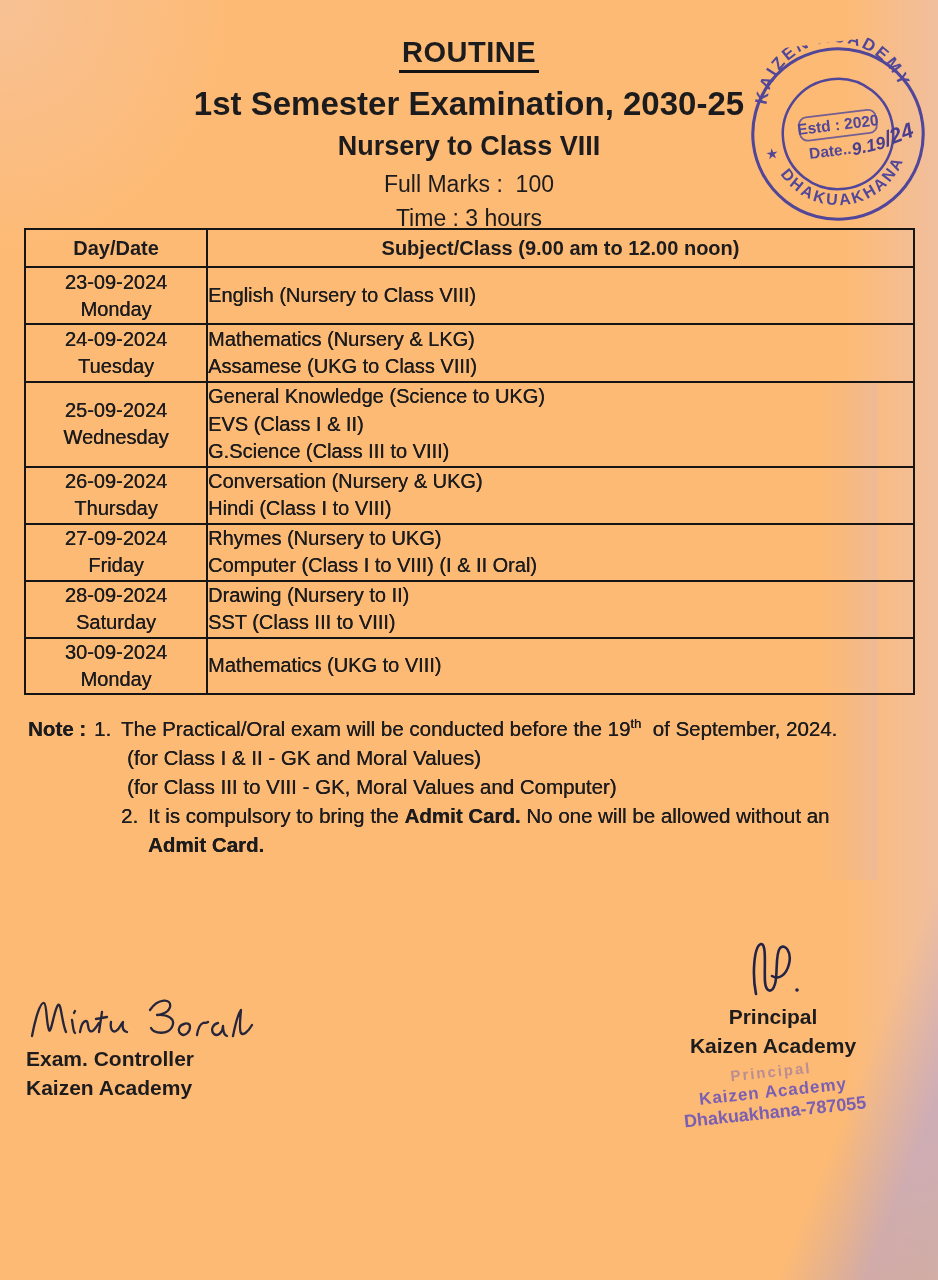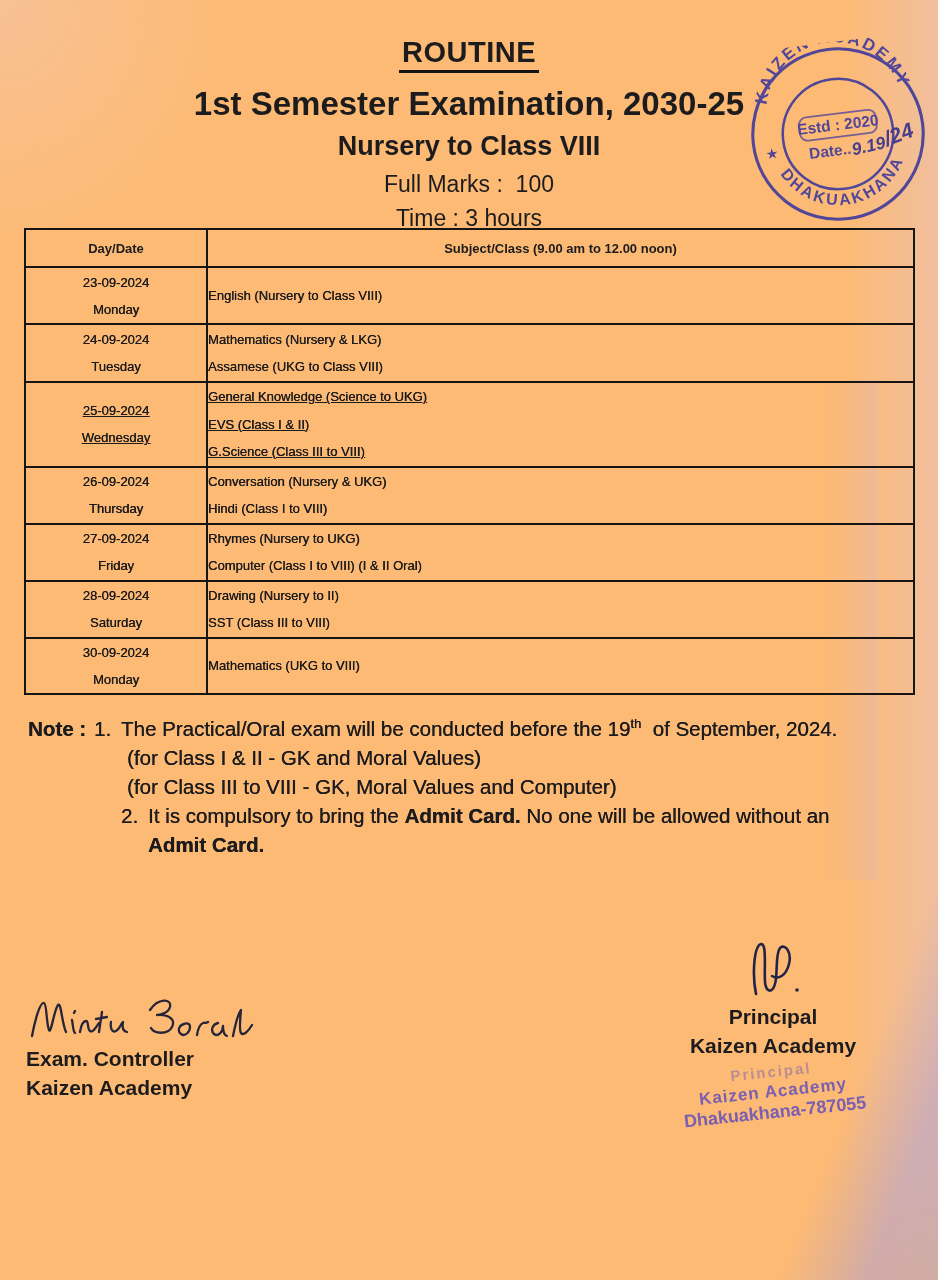--- a/index.html
+++ b/index.html
@@ -58,31 +58,31 @@
   
   .routine-table{
     position:absolute;top:228px;left:24px;
     width:891px;
     border-collapse:collapse;
     table-layout:fixed;
   }
   .routine-table th,.routine-table td{
     border:2.5px solid #151515;
     padding:0;
-    font-size:13px;
+    font-size:20px;
     vertical-align:middle;
   }
   .routine-table th{height:36px;font-weight:700;text-align:center;}
   .col-date{width:182px;}
   .date-cell{text-align:center;line-height:27px;font-weight:500;}
   .subject-cell{padding-left:7px;line-height:27.5px;font-weight:500;}
   .routine-table .body-text{text-shadow:.3px 0 0 currentColor;}
   tbody tr:nth-child(1){height:57px;}
   tbody tr:nth-child(2){height:58px;}
-  tbody tr:nth-child(3){height:84px;text-decoration:underline;}
+  tbody tr:nth-child(3){height:84px;}
   tbody tr:nth-child(4){height:56px;}
   tbody tr:nth-child(5){height:57px;}
   tbody tr:nth-child(6){height:56px;margin-top:40px;}
   tbody tr:nth-child(7){height:55px;}
 
   
   .notes{position:absolute;top:714px;left:28px;width:870px;font-size:20.5px;}
   .note-row{display:flex;line-height:29px;text-shadow:.3px 0 0 currentColor;}
   .note-label{width:66px;font-weight:700;flex:none;}
   .note-num{width:27px;flex:none;}

